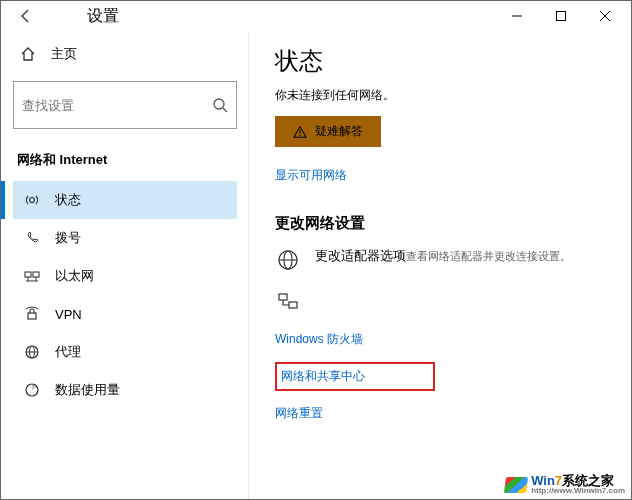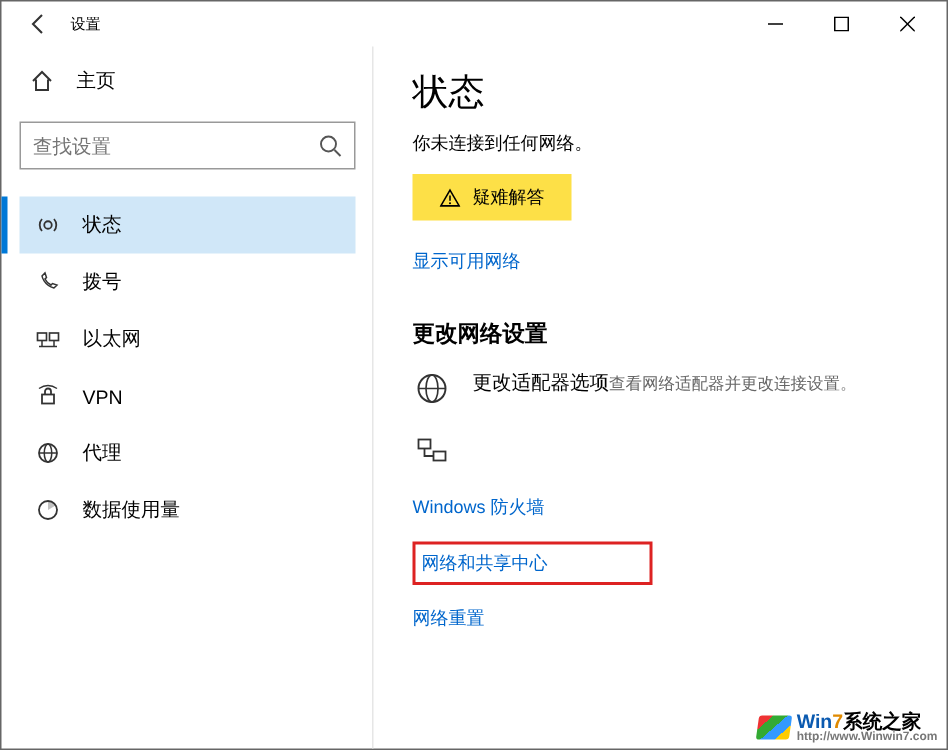--- a/index.html
+++ b/index.html
@@ -1,43 +1,43 @@
 <!DOCTYPE html>
 <html><head>
 <meta charset="utf-8">
 <style>
   * { box-sizing: border-box; margin: 0; padding: 0; font-family: "Microsoft YaHei", "Segoe UI", sans-serif; }
   body { width: 632px; height: 500px; background: #fff; overflow: hidden; position: relative; }
   .window { width: 632px; height: 500px; border: 1px solid #666; position: relative; background: #fff; }
   .titlebar { height: 30px; display: flex; align-items: center; padding: 0 4px; }
   .titlebar-left { display: flex; align-items: center; gap: 12px; padding-left: 12px; }
   .back-arrow { width: 18px; height: 18px; display: flex; align-items: center; justify-content: center; cursor: pointer; }
-  .app-title { font-size: 10px; }
+  .app-title { font-size: 16px; margin-left: 40px; }
   .win-controls { margin-left: auto; display: flex; }
   .win-btn { width: 44px; height: 30px; display: flex; align-items: center; justify-content: center; cursor: pointer; }
   .win-btn svg { width: 10px; height: 10px; }
   .content { display: flex; height: calc(100% - 30px); }
   .sidebar { width: 248px; padding: 8px 12px 0 12px; border-right: none; position: relative; }
   .sidebar::after { content:""; position:absolute; top:0; right:0; height:100%; width:1px; background:#e6e6e6; }
   .home-row { display: flex; align-items: center; gap: 14px; padding: 6px 6px; cursor: pointer; margin-bottom: 12px; }
   .home-row .icon { width: 18px; height: 18px; display:flex; align-items:center; justify-content:center; }
   .home-row span.label { font-size: 13px; }
-  .search-box { display:flex; align-items:center; border:1px solid #999; height:32px; padding:0 8px; margin-bottom:18px; background:#fff; }
+  .search-box { display:flex; align-items:center; border:1px solid #999; height:48px; padding:0 8px; margin-bottom:18px; background:#fff; }
   .search-box input { flex:1; border:none; outline:none; font-size:13px; background:transparent; }
   .search-box .sicon { width:16px; height:16px; }
   .category { font-size:13px; font-weight:600; padding:4px 4px 12px 4px; }
   .nav-list { display:flex; flex-direction:column; }
   .nav-item { display:flex; align-items:center; gap:14px; padding:10px 6px 10px 10px; cursor:pointer; font-size:13px; position:relative; }
   .nav-item.selected { background:#d0e7f8; }
   .nav-item.selected::before { content:""; position:absolute; left:-12px; top:0; bottom:0; width:4px; background:#0078d7; }
   .nav-item .icon { width:18px; height:18px; display:flex; align-items:center; justify-content:center; color:#333; }
   .main { flex:1; padding:14px 18px 0 26px; overflow:hidden; }
   .page-title { font-size:24px; font-weight:400; margin-bottom:10px; }
   .status-msg { font-size:12px; margin-bottom:12px; }
-  .trouble-btn { display:inline-flex; align-items:center; gap:8px; background:#fde047; color:#000; border:none; padding:7px 18px; font-size:12px; cursor:pointer; margin-bottom:18px;justify-content:flex-end; }
+  .trouble-btn { display:inline-flex; align-items:center; gap:8px; background:#a16207; color:#000; border:none; padding:7px 18px; font-size:12px; cursor:pointer; margin-bottom:18px;justify-content:flex-end; }
   .trouble-btn .icon { width:14px; height:14px; }
   .link { color:#0066cc; font-size:12px; cursor:pointer; display:inline-block; margin-bottom:14px; }
   .section-head { font-size:15px; font-weight:600; margin:16px 0 14px 0; }
   .setting-row { display:flex; gap:14px; margin-bottom:16px; cursor:pointer; }
   .setting-row .icon { width:26px; height:26px; flex-shrink:0; display:flex; align-items:center; justify-content:center; color:#333; }
   .setting-row .texts { display:flex; flex-direction:row; }
   .setting-row .stitle { font-size:13px; }
   .setting-row .sdesc { font-size:11px; color:#666; margin-top:2px; }
   .link-block { display:block; color:#0066cc; font-size:12px; margin-bottom:14px; cursor:pointer; }
   .highlight-box { border:2px solid #d22; padding:4px 68px 4px 4px; display:inline-block; margin-bottom:14px; }
@@ -96,20 +96,21 @@
       <div class="search-box">
         <input type="text" placeholder="查找设置" style="">
         <span class="sicon">
           <svg viewBox="0 0 16 16" width="16" height="16">
               <circle cx="7" cy="7" r="5" stroke="#555" stroke-width="1.3" fill="none"></circle>
               <line x1="11" y1="11" x2="15" y2="15" stroke="#555" stroke-width="1.3"></line>
             </svg>
         </span>
       </div>
 
+      <div class="category">网络和 Internet</div>
 
       <div class="nav-list" id="nav-list">
           <div class="nav-item selected">
             <span class="icon">
               <svg viewBox="0 0 16 16" width="16" height="16">
                 <circle cx="8" cy="8" r="2.5" stroke="#333" stroke-width="1.2" fill="none"></circle>
                 <path d="M4 4 A6 6 0 0 0 4 12 M12 4 A6 6 0 0 1 12 12" stroke="#333" stroke-width="1.2" fill="none"></path>
               </svg>
             </span>
             <span>状态</span>

